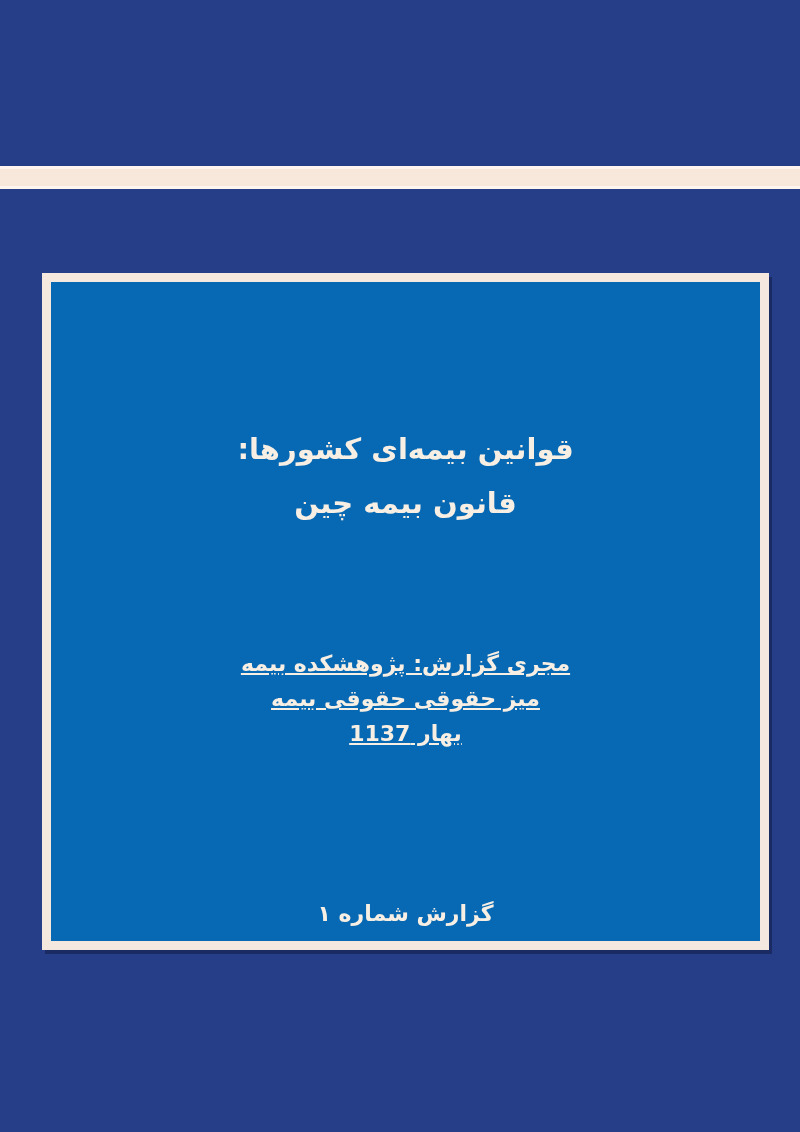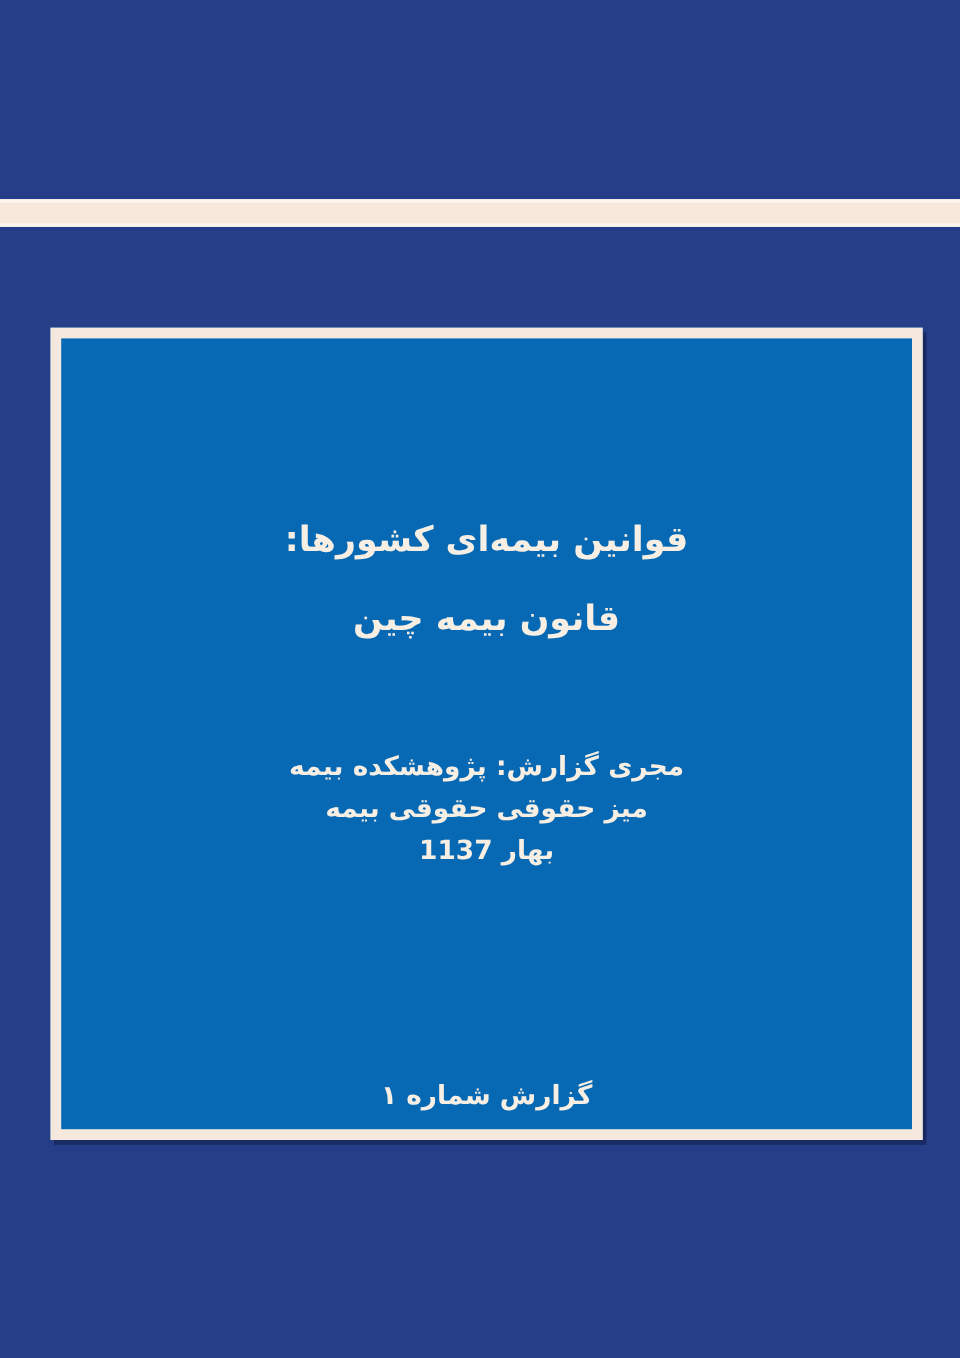--- a/index.html
+++ b/index.html
@@ -48,26 +48,27 @@
   }
   .title-block {
     top: 150px;
   }
   .title-line {
     font-size: 29px;
     line-height: 34px;
     letter-spacing: 0.2px;
   }
   .title-line + .title-line {
-    margin-top: 32px;
+    margin-top: 20px;
   }
   .publisher-block {
-    top: 340px;
+    top: 364px;
     font-size: 22px;
     line-height: 35px;
+    text-decoration: underline;
   }
   .report-number {
     top: 617px;
     font-size: 22px;
     line-height: 30px;
   }
 </style>
 </head>
 <body>
 

